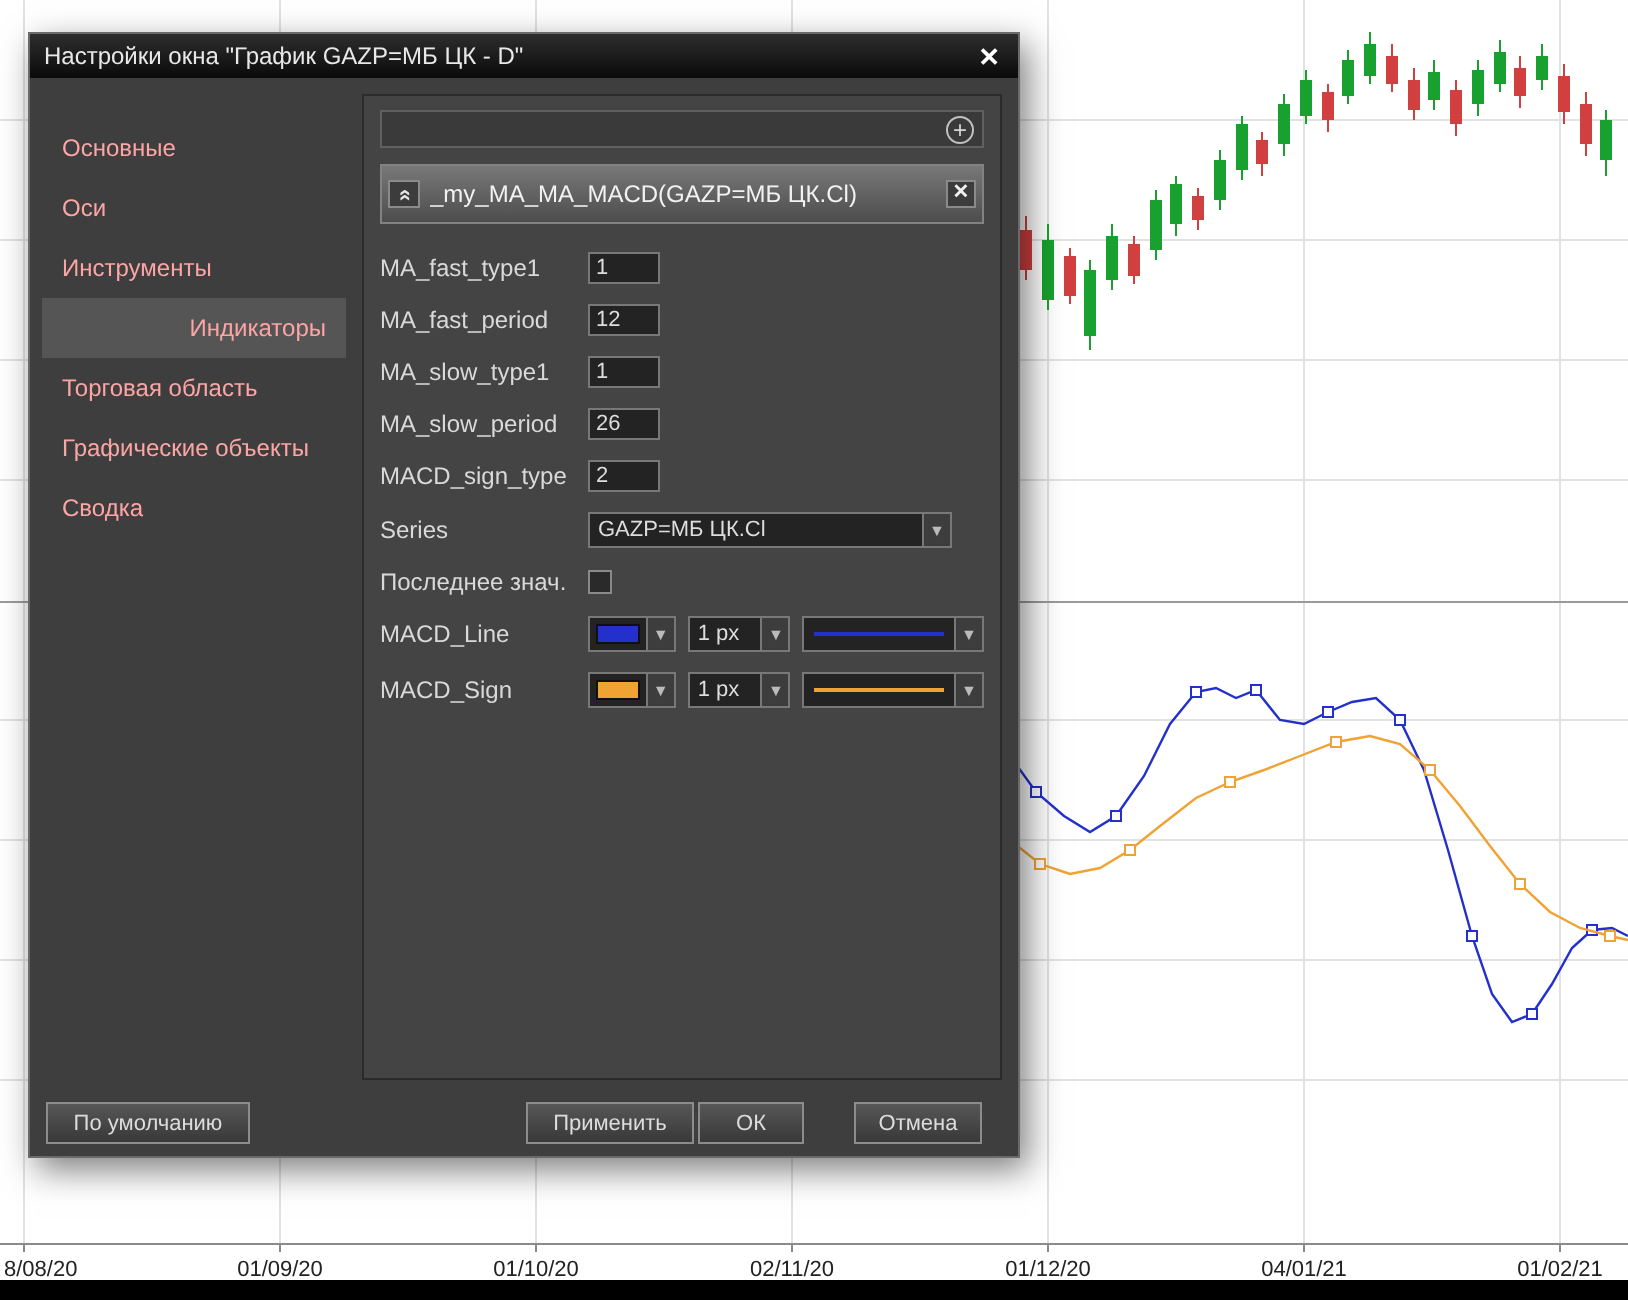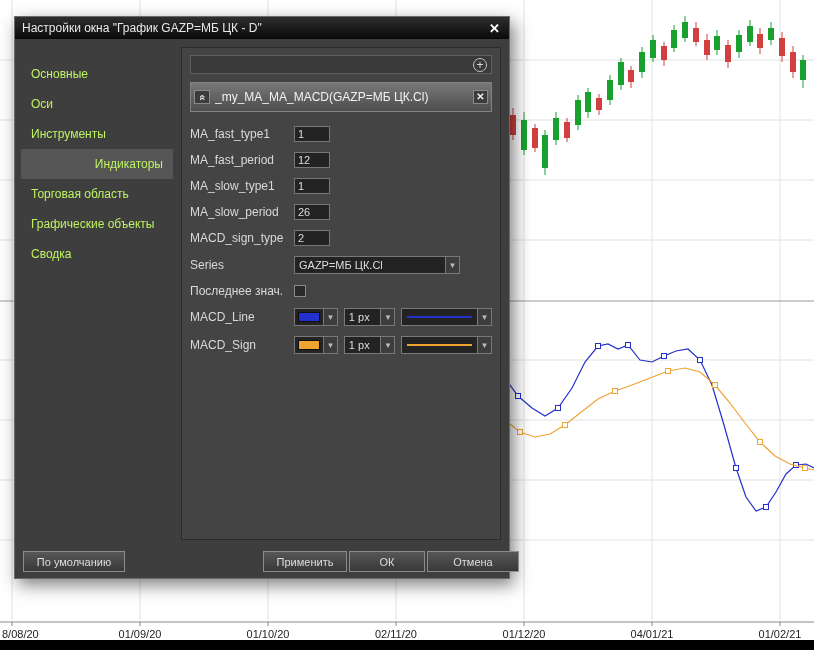--- a/index.html
+++ b/index.html
@@ -21,21 +21,21 @@
   .titlebar {
     flex:0 0 22px; background:linear-gradient(#2e2e2e,#0a0a0a);
     display:flex; align-items:center; padding:0 7px; color:#e8e8e8; font-size:12px;
   }
   .titlebar .title { flex:1; white-space:nowrap; overflow:hidden; }
   .titlebar .close { color:#fff; font-size:13px; font-weight:bold; padding:0 2px; cursor:pointer; }
 
   .dlg-body { flex:1; display:flex; padding:8px 8px 6px 6px; min-height:0; }
 
   .sidebar { width:152px; flex:0 0 152px; padding-top:12px; }
-  .sb-item { padding:8px 10px; font-size:12px; color:#bef264; cursor:pointer; white-space:nowrap; }
+  .sb-item { padding:8px 10px; font-size:12px; color:#fca5a5; cursor:pointer; white-space:nowrap; }
   .sb-item.sel { background:#555555;text-align:right; }
 
   .main {
     flex:1; margin-left:8px; background:#444444;
     border:1px solid #2b2b2b; padding:7px 8px; overflow:hidden;
   }
   .add-row {
     height:19px; background:#3a3a3a; border:1px solid #606060;
     display:flex; justify-content:flex-end; align-items:center; padding:0 4px; margin-bottom:8px;
   }
@@ -67,38 +67,38 @@
   }
   .select {
     height:18px; background:#232323; border:1px solid #787878;
     display:flex; align-items:center; color:#dddddd; font-size:11px; cursor:pointer;
   }
   .select .txt { flex:1; padding:0 4px; white-space:nowrap; overflow:hidden; }
   .select .dd {
     width:14px; align-self:stretch; background:#3d3d3d; border-left:1px solid #787878;
     color:#bbbbbb; font-size:8px; display:flex; align-items:center; justify-content:center;
   }
-  .series-select { width:166px; }
+  .series-select { width:182px; }
   .checkbox { width:12px; height:12px; background:#2a2a2a; border:1px solid #8a8a8a; cursor:pointer; }
   .color-select { width:45px; margin-right:6px; }
   .swatch { flex:1; height:10px; margin:0 3px; border:1px solid #101010; }
   .width-select { width:53px; margin-right:6px; }
   .style-select { width:93px; }
   .line-preview { flex:1; height:2px; margin:0 5px; }
 
   .btnbar { flex:0 0 32px; position:relative; }
   .btn {
     position:absolute; top:5px; height:21px;
     background:linear-gradient(#575757,#383838); border:1px solid #8c8c8c;
     color:#dddddd; font-size:11px; font-family:inherit; cursor:pointer;
   }
   .btn-default { left:8px;  width:102px; }
   .btn-apply   { left:248px; width:84px; }
-  .btn-ok      { left:334px; width:76px; }
-  .btn-cancel  { left:412px; width:92px; }
+  .btn-ok      { left:334px; width:53px; }
+  .btn-cancel  { left:412px; width:64px; }
 </style>
 </head>
 <body>
 
 <svg id="chart" width="814" height="650">
     <line x1="0" y1="60" x2="814" y2="60" stroke="#e2e2e2" stroke-width="1"></line>
     <line x1="0" y1="120" x2="814" y2="120" stroke="#e2e2e2" stroke-width="1"></line>
     <line x1="0" y1="180" x2="814" y2="180" stroke="#e2e2e2" stroke-width="1"></line>
     <line x1="0" y1="240" x2="814" y2="240" stroke="#e2e2e2" stroke-width="1"></line>
     <line x1="0" y1="360" x2="814" y2="360" stroke="#e2e2e2" stroke-width="1"></line>

